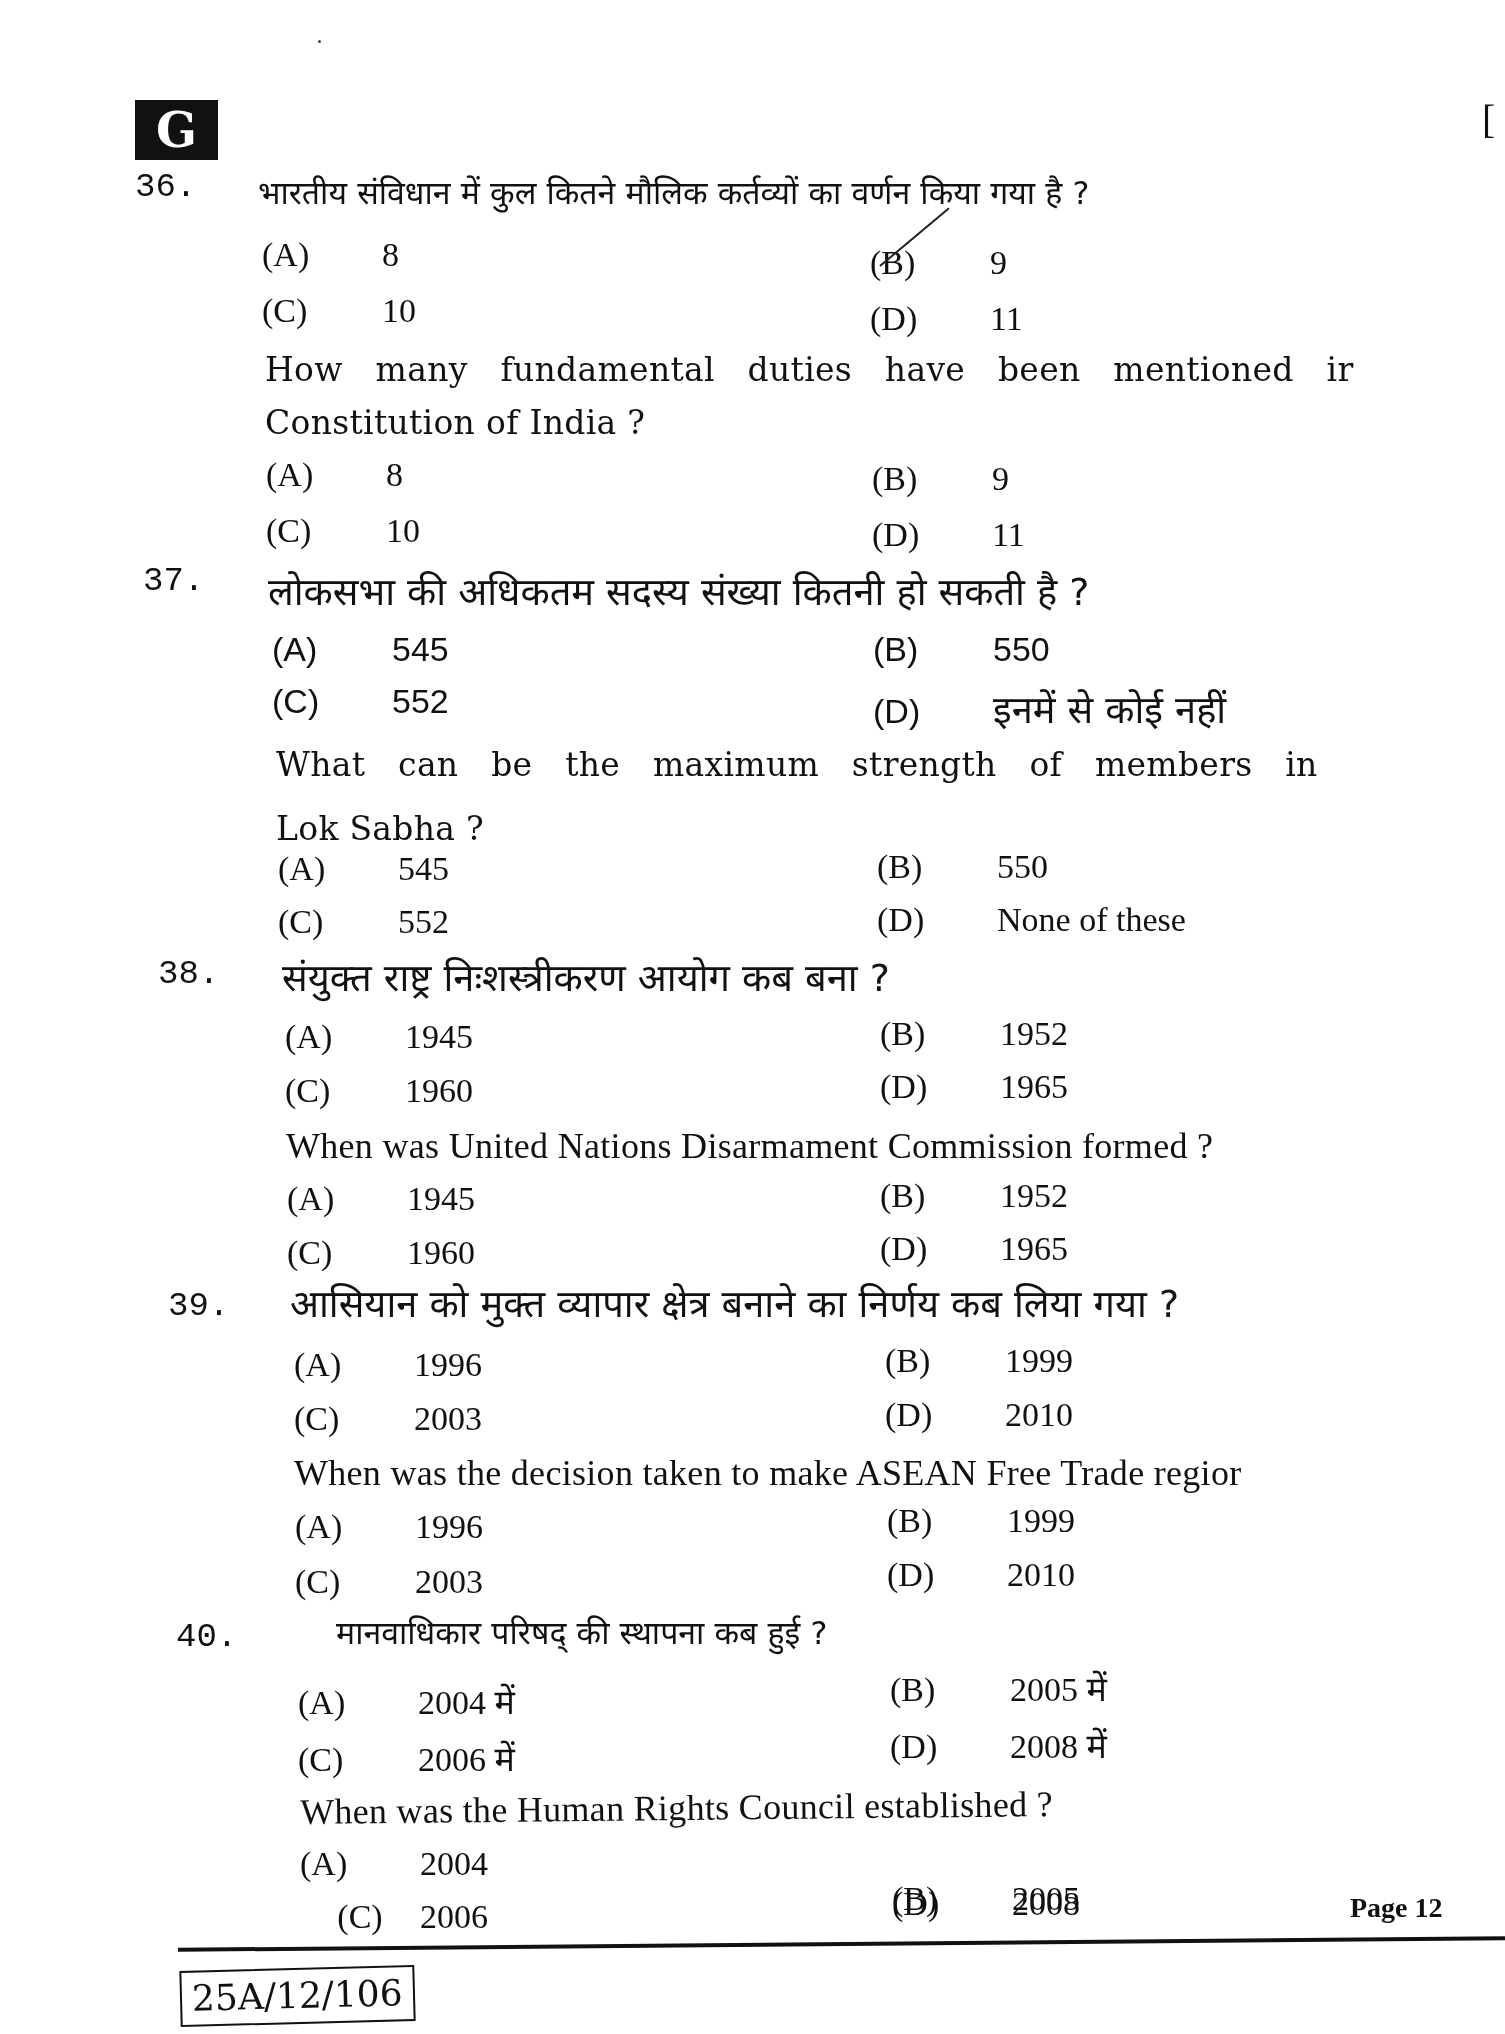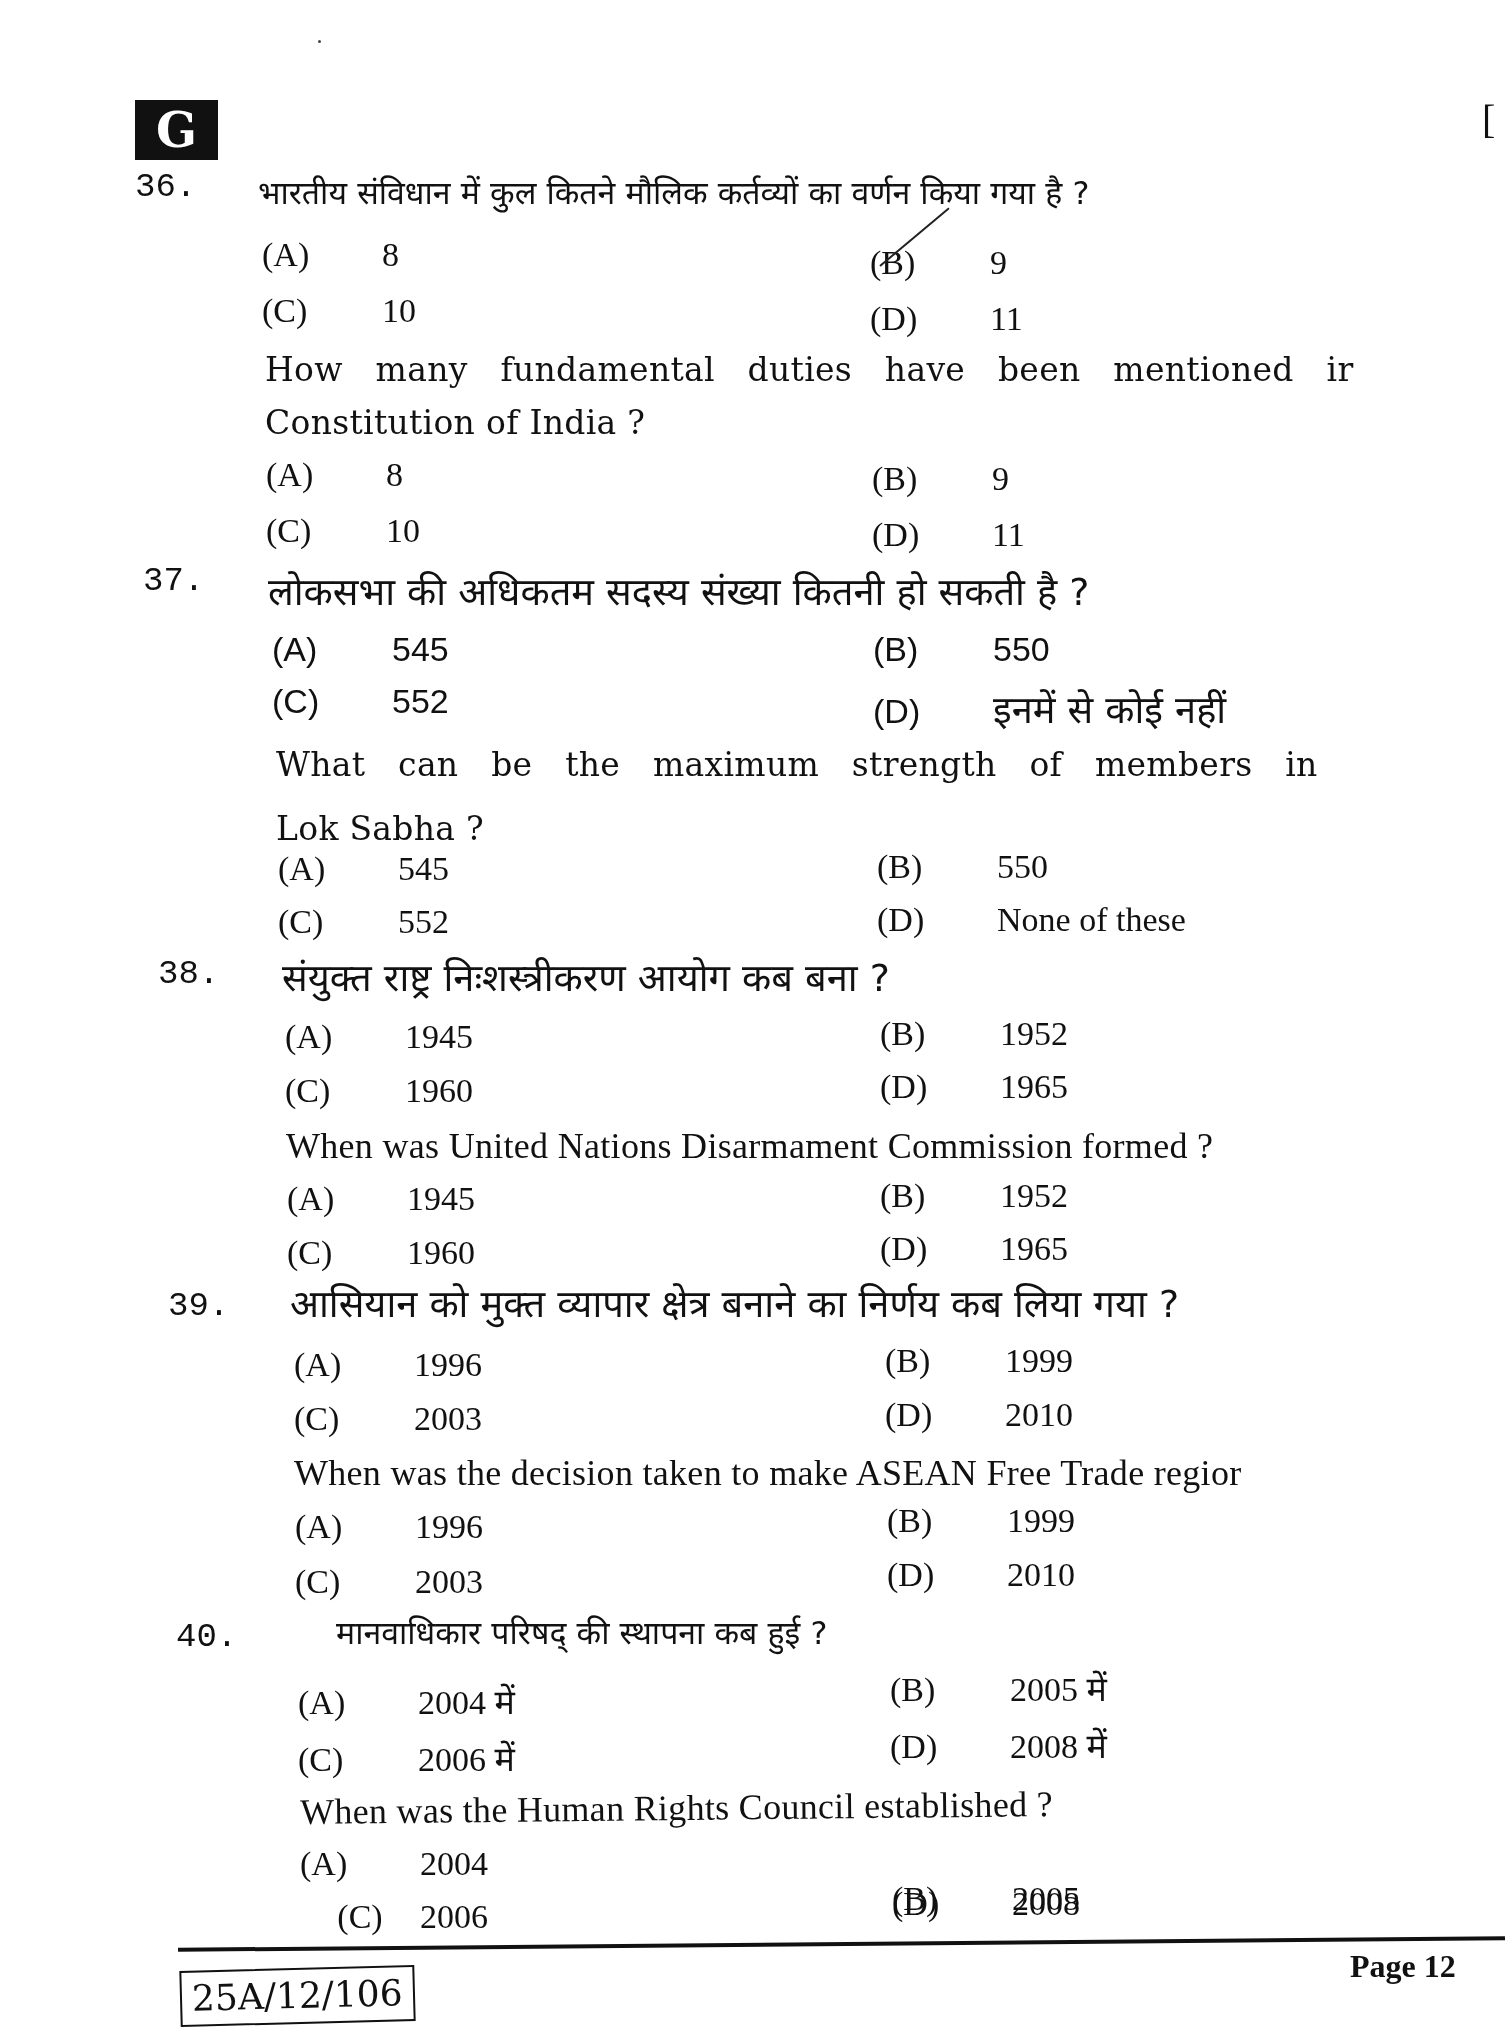--- a/index.html
+++ b/index.html
@@ -31,21 +31,21 @@
     }
     .footer-line {
       left: 178px; top: 1942px; width: 1327px; height: 4px; background: #111;
       transform: rotate(-0.5deg);
     }
     .codebox {
       left: 180px; top: 1968px; border: 2.5px solid #111; padding: 2px 10px;
       font-family: "DejaVu Serif", serif; font-size: 36px; line-height: 48px;
       transform: rotate(-1.5deg);
     }
-    .page { left: 1350px; top: 1948px; font-family: "Liberation Serif", serif; font-weight: bold; font-size: 32px; }
+    .page { left: 1350px; top: 1892px; font-family: "Liberation Serif", serif; font-weight: bold; font-size: 28px; }
   </style>
 </head>
 <body>
 
 <div class="abs dot"></div>
 <div class="abs gbox">G</div>
 <div class="abs bracket">[</div>
 
 <div class="abs qnum" style="left:135px;top:168px;">36.</div>
 <div class="abs hindi" style="left:258px;top:170px;">भारतीय संविधान में कुल कितने मौलिक कर्तव्यों का वर्णन किया गया है ?</div>

